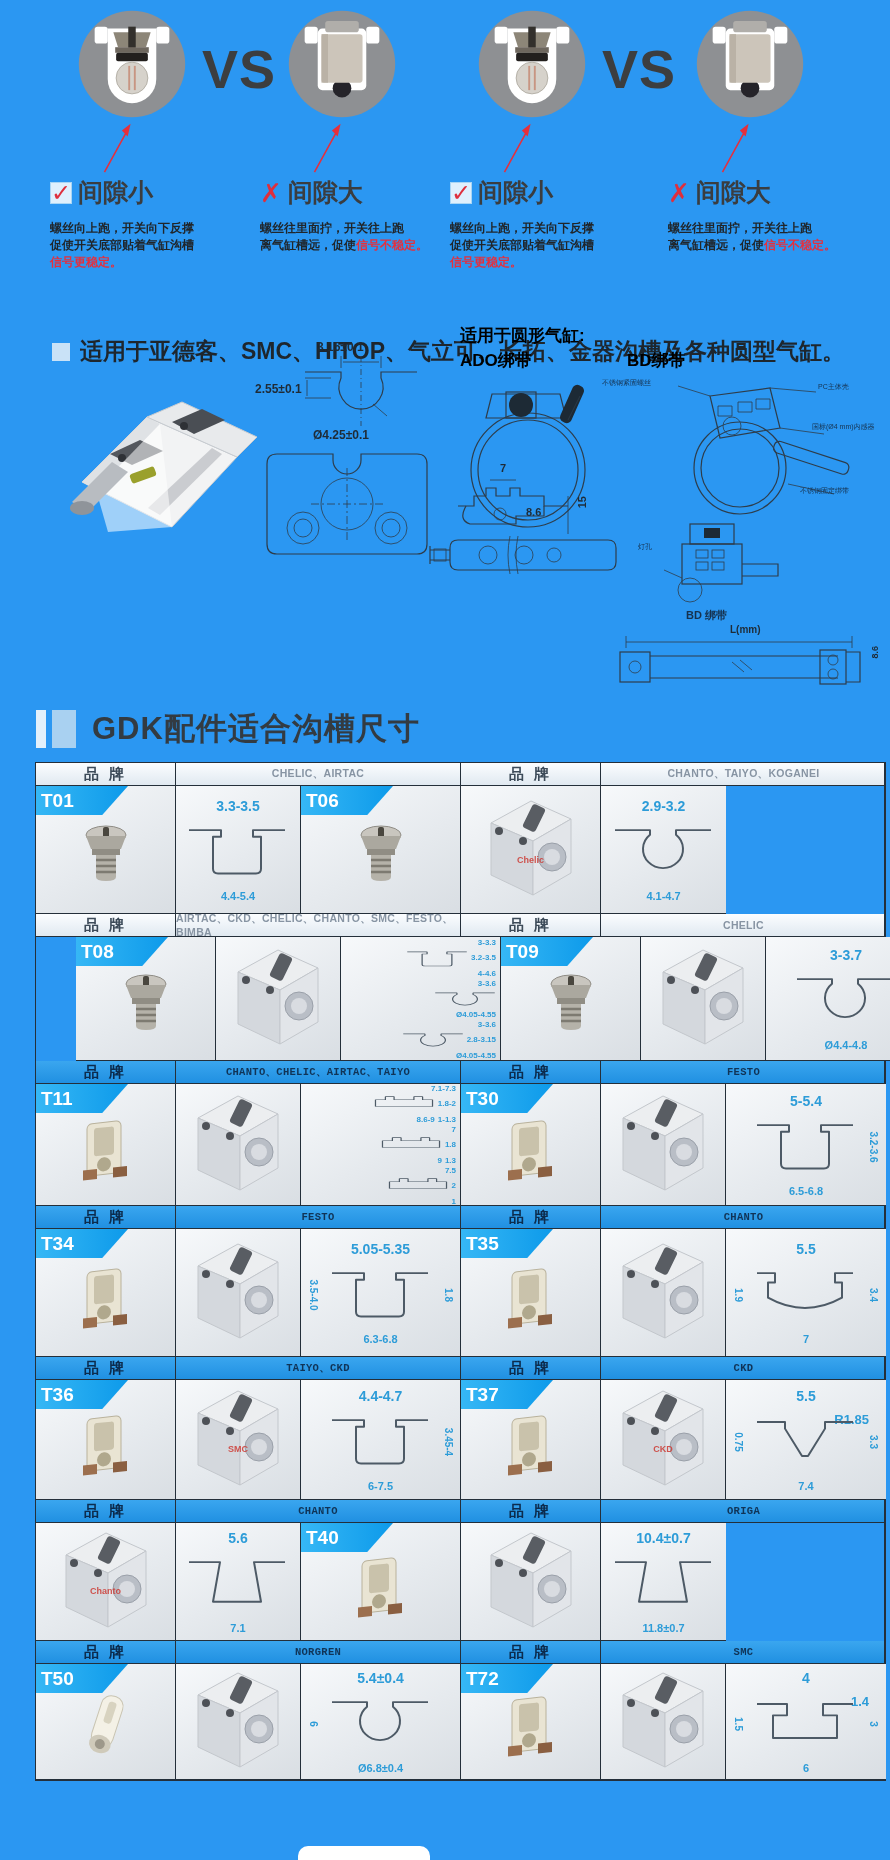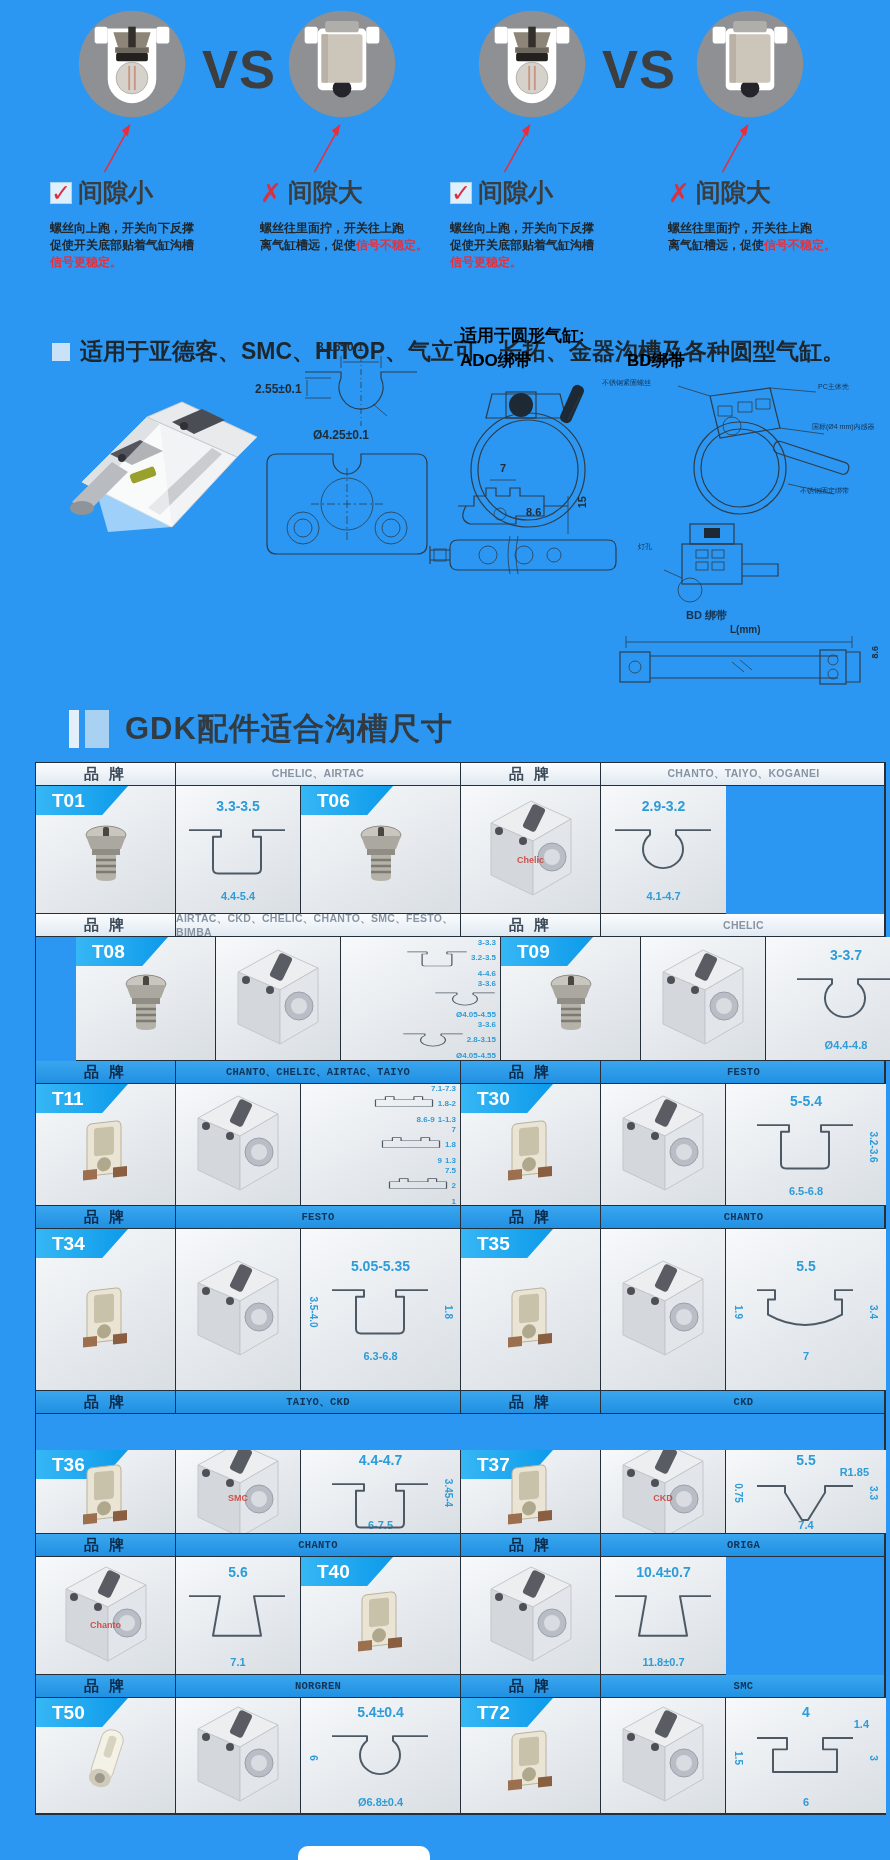--- a/index.html
+++ b/index.html
@@ -26,21 +26,21 @@
   .drw svg { display:block; }
   .dline { stroke:#2e3d4b; stroke-width:1.2; fill:none; }
   .dthin { stroke:#2e3d4b; stroke-width:0.8; fill:none; }
   .dlab { position:absolute; font-size:12px; font-weight:bold; color:#1f2b36; white-space:nowrap; }
   .dlab.v { writing-mode:vertical-rl; transform:rotate(180deg); }
   .red-note { position:absolute; color:#000000; font-weight:bold; font-size:17px; white-space:nowrap; }
   .anno { position:absolute; font-size:7px; color:#16324f; white-space:nowrap; }
   .bd-caption { position:absolute; font-size:11px; font-weight:bold; color:#16324f; }
 
   
-  #gdk-header { position:absolute; left:36px; top:708px; height:42px; display:flex; align-items:center;margin-left:33px; }
+  #gdk-header { position:absolute; left:36px; top:708px; height:42px; display:flex; align-items:center; }
   #gdk-header .bar1 { width:10px; height:38px; background:#e3f0fb; margin-right:6px; }
   #gdk-header .bar2 { width:24px; height:38px; background:#a9d1f1; margin-right:16px; }
   #gdk-header .title { font-size:31px; font-weight:bold; color:#333b42; letter-spacing:1px; }
 
   
   #tbl { position:absolute; left:35px; top:762px; width:851px; border:1px solid #242f3a; border-right-width:2px; }
   .trow { display:grid; }
   .trow.band { grid-template-columns:140px 285px 140px 285px; }
   .trow.prod { grid-template-columns:140px 125px 160px 140px 125px 160px; }
   .cell { border-right:1px solid #242f3a; border-bottom:1px solid #242f3a; position:relative; overflow:hidden; }
@@ -50,35 +50,35 @@
   .bcell { display:flex; align-items:center; justify-content:center; }
   .blabel { font-size:15px; font-weight:bold; letter-spacing:3px; }
   .band-light .blabel { color:#3d4b59; }
   .band-blue .blabel { color:#0c2c4e; }
   .bnames { font-size:10.5px; font-weight:bold; letter-spacing:.3px; }
   .band-light .bnames { color:#8794a3; }
   .band-blue .bnames { color:#103457;font-family:Liberation Mono, monospace; }
   .pcell { background:linear-gradient(150deg,#f7f9fb 0%,#e6eaee 55%,#d9dee3 100%); }
   .ribbon { position:absolute; left:0; top:0; width:92px; height:29px; background:linear-gradient(90deg,#36b7f5,#0d9aea);
             clip-path:polygon(0 0,100% 0,72% 100%,0 100%); color:#fff; font-size:19px; font-weight:bold;
-            display:flex; align-items:center; padding-left:16px; }
+            display:flex; align-items:center; padding-left:5px; }
   .icon-wrap { position:absolute; left:50%; top:56%; transform:translate(-50%,-50%); }
   .photo-wrap { position:absolute; left:50%; top:50%; transform:translate(-50%,-50%); }
   .wm { position:absolute; left:50%; top:58%; transform:translate(-50%,-50%); color:#cd3a33; font-size:9px; font-weight:bold; opacity:.85; }
 
   
   .figbox { width:100%; height:100%; display:flex; flex-direction:column; align-items:center; justify-content:center; gap:1px; padding:2px 4px; }
   .fig1 { position:relative; width:150px; height:104px; }
   .fig1 svg { position:absolute; left:24px; top:17px; width:100px; height:68px; }
   .dim { color:#2d9cd8; font-weight:bold; position:absolute; white-space:nowrap; }
   .fig1 .d-top { font-size:14px; top:0; left:50%; transform:translateX(-50%); }
   .fig1 .d-bottom { font-size:11px; bottom:0; left:50%; transform:translateX(-50%); }
   .fig1 .d-left { font-size:10px; left:2px; top:52%; transform:translateY(-50%); writing-mode:vertical-rl; }
   .fig1 .d-right { font-size:10px; right:2px; top:52%; transform:translateY(-50%); writing-mode:vertical-rl; }
-  .fig1 .d-extra { font-size:11px; right:12px; top:14px;text-align:right; }
+  .fig1 .d-extra { font-size:13px; right:12px; top:24px;text-align:right; }
   .prof { stroke:#4d5a66; stroke-width:2; fill:none; stroke-linejoin:round; }
   .figS { width:100%; display:flex; flex-direction:column; align-items:flex-end; }
   .figS .srow { display:flex; align-items:center; gap:3px; }
   .figS svg { width:62px; height:22px; }
   .figS .dim { position:static; font-size:8px; line-height:9px; }
 
   .blob { position:absolute; left:298px; top:1846px; width:132px; height:20px; background:#fff; border-radius:10px 10px 0 0; }
 </style>
 </head>
 <body>
@@ -649,21 +649,21 @@
         <div class="cell bcell">
           <span class="bnames">FESTO</span>
         </div>
         <div class="cell bcell">
           <span class="blabel">品 牌</span>
         </div>
         <div class="cell bcell">
           <span class="bnames">CHANTO</span>
         </div>
       </div>
-      <div class="trow prod" style="height: 162px;">
+      <div class="trow prod" style="height: 128px;">
         <div class="cell pcell">
           <div class="ribbon">T34</div>
           <div class="icon-wrap"><svg viewBox="0 0 54 66" style="width: 54px; height: 66px;">
               <g transform="skewY(-6)">
                 <rect x="8" y="8" width="34" height="52" rx="5" fill="#e9e4d3" stroke="#b9b29c"></rect>
                 <rect x="15" y="13" width="20" height="28" rx="3" fill="#c9c2ab"></rect>
                 <circle cx="25" cy="50" r="7" fill="#b0a88d"></circle>
                 <rect x="4" y="54" width="14" height="10" fill="#9c6f4e"></rect>
                 <rect x="34" y="54" width="14" height="10" fill="#8a5f41"></rect>
               </g>
@@ -739,21 +739,21 @@
         <div class="cell bcell">
           <span class="bnames">TAIYO、CKD</span>
         </div>
         <div class="cell bcell">
           <span class="blabel">品 牌</span>
         </div>
         <div class="cell bcell">
           <span class="bnames">CKD</span>
         </div>
       </div>
-      <div class="trow prod" style="height: 84px; margin-top: 36px;">
+      <div class="trow prod" style="height: 120px;">
         <div class="cell pcell">
           <div class="ribbon">T36</div>
           <div class="icon-wrap"><svg viewBox="0 0 54 66" style="width: 54px; height: 66px;">
               <g transform="skewY(-6)">
                 <rect x="8" y="8" width="34" height="52" rx="5" fill="#e9e4d3" stroke="#b9b29c"></rect>
                 <rect x="15" y="13" width="20" height="28" rx="3" fill="#c9c2ab"></rect>
                 <circle cx="25" cy="50" r="7" fill="#b0a88d"></circle>
                 <rect x="4" y="54" width="14" height="10" fill="#9c6f4e"></rect>
                 <rect x="34" y="54" width="14" height="10" fill="#8a5f41"></rect>
               </g>

